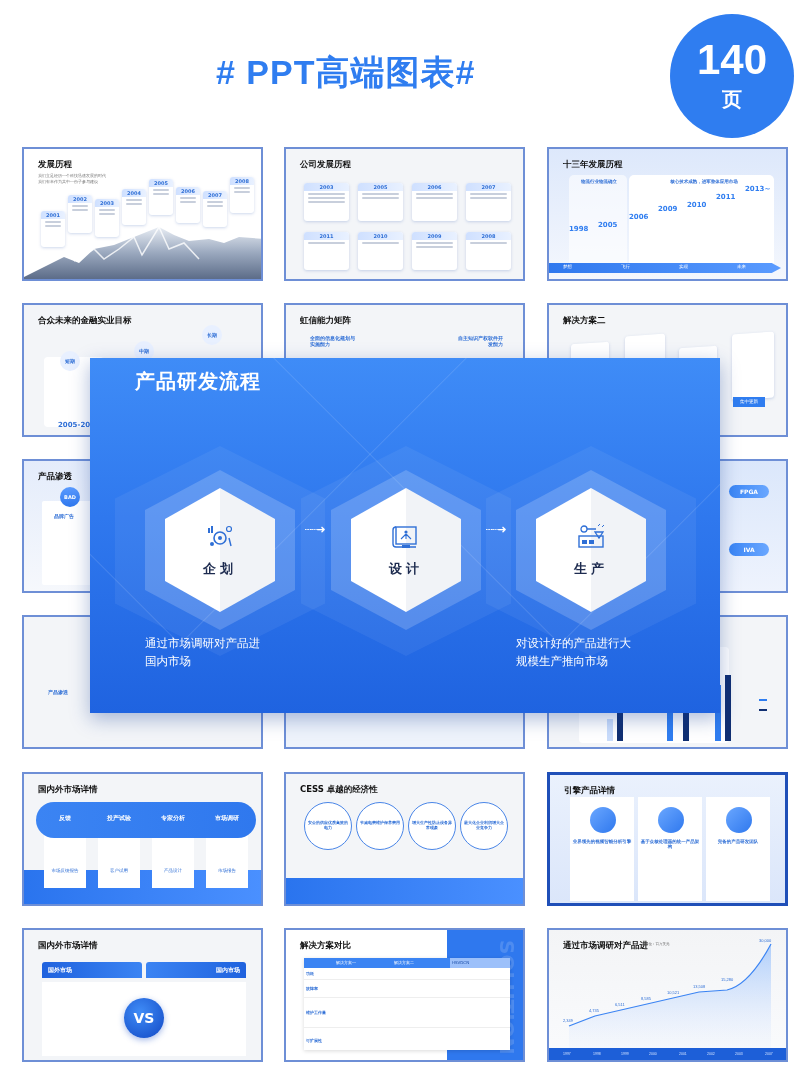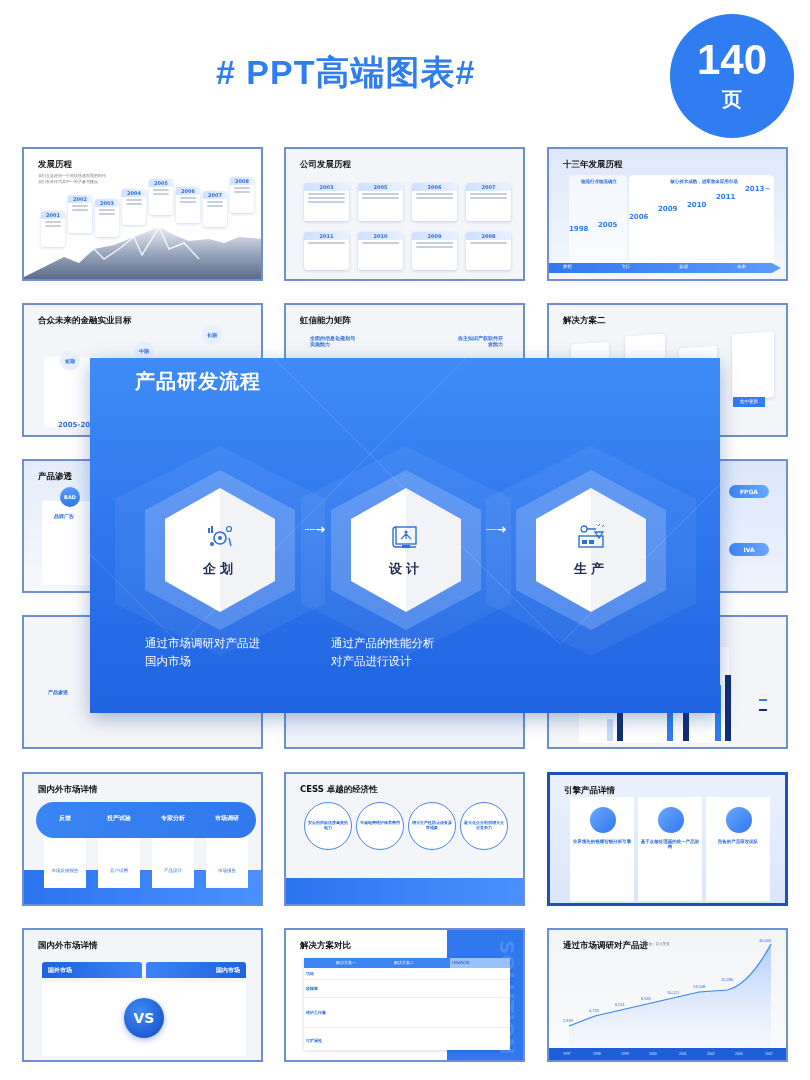--- a/index.html
+++ b/index.html
@@ -370,14 +370,14 @@
           <rect x="3" y="12" width="24" height="11" fill="none" stroke="#2f6fd6" stroke-width="1.4"></rect>
           <rect x="6" y="16" width="5" height="4" fill="#2f6fd6"></rect>
           <rect x="13" y="16" width="5" height="4" fill="#2f6fd6"></rect>
           <path d="M22 2 L24 0 M26 3 L28 1" stroke="#2f6fd6" stroke-width="1"></path>
         </svg>
       <div class="step-label">生产</div>
     </div>
   </div>
 
   <div class="desc" style="left:55px;top:276px"><span>通过市场调研对产品进</span><br><span>国内市场</span></div>
-  <div class="desc" style="left:241px;top:276px"><span>通过产品的性能分析</span><br><span>对产品进行设计</span></div>
+  <div class="desc" style="left:426px;top:276px"><span>对设计好的产品进行大</span><br><span>规模生产推向市场</span></div>
 </div>
 
 </body></html>

